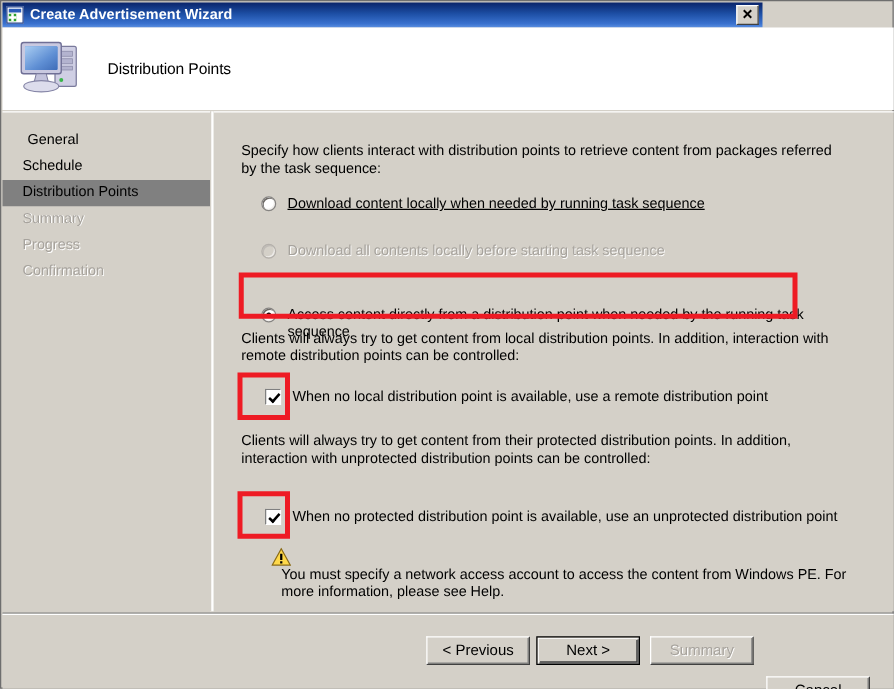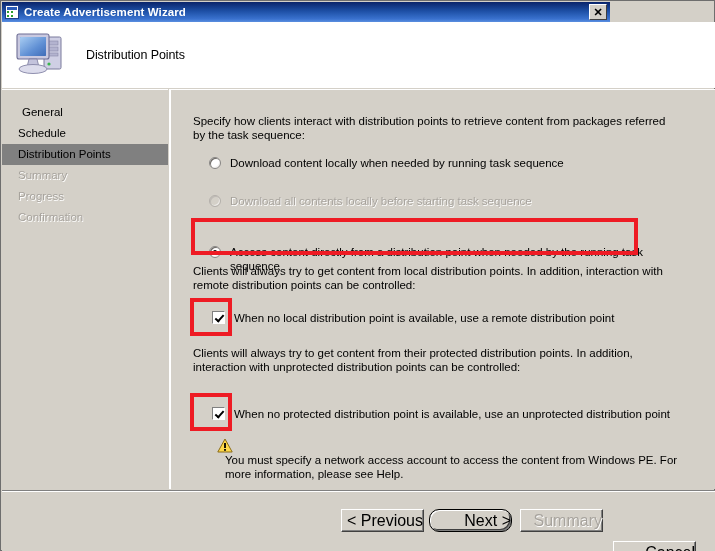--- a/index.html
+++ b/index.html
@@ -284,23 +284,23 @@
     position: absolute;
     top: 508px;
     height: 23px;
     background: #d4d0c8;
     border-top: 1px solid #ffffff;
     border-left: 1px solid #ffffff;
     border-right: 1px solid #404040;
     border-bottom: 1px solid #404040;
     box-shadow: inset -1px -1px 0 #808080;
     box-sizing: border-box;
-    font-size: 16px;
-    color: #000000;
-    text-align: right;
+    font-size: 12px;
+    color: #000000;
+    text-align: center;
     line-height: 21px;
     font-family: "Liberation Sans", sans-serif;
     cursor: default;
   }
   .wbtn.default {
     border: 1px solid #000000;
     box-shadow: inset 1px 1px 0 #ffffff, inset -1px -1px 0 #808080,
                 inset 2px 2px 0 #d4d0c8, inset -2px -2px 0 #404040;
     line-height: 21px;
   }
@@ -366,21 +366,21 @@
     <div class="nav-item disabled">Progress</div>
     <div class="nav-item disabled">Confirmation</div>
   </div>
 
   <div id="divider"></div>
 
   <div id="content">
 
     <div class="body-text" style="left:22px; top:24px; width:487px;">Specify how clients interact with distribution points to retrieve content from packages referred by the task sequence:</div>
 
-    <div class="radio-row" style="left:38px; top:66px; width:480px;">
+    <div class="radio-row" style="left:38px; top:66px; width:480px;text-decoration:underline;">
       <span class="radio"></span>
       <span class="ctl-label">Download content locally when needed by running task sequence</span>
     </div>
 
     <div class="radio-row" style="left:38px; top:104px; width:480px;">
       <span class="radio dim"></span>
       <span class="ctl-label dim">Download all contents locally before starting task sequence</span>
     </div>
 
     <div class="radio-row" style="left:38px; top:155px; width:440px;">
@@ -415,17 +415,17 @@
 
   <div class="redbox" style="left:190px; top:217px; width:447px; height:37px;"></div>
   <div class="redbox" style="left:189px; top:297px; width:42px; height:38px;"></div>
   <div class="redbox" style="left:189px; top:392px; width:42px; height:38px;"></div>
 
   <div id="footer-sep"></div>
   <div id="footer"></div>
 
 
   <div class="wbtn" style="left:340px; width:83px;">&lt; Previous</div>
-  <div class="wbtn default" style="left:428px; width:83px;border-radius:10px;">Next &gt;</div>
+  <div class="wbtn default" style="left:428px; width:83px;">Next &gt;</div>
   <div class="wbtn disabled" style="left:519px; width:83px;">Summary</div>
   <div class="wbtn" style="left:612px; width:83px;margin-top:32px;">Cancel</div>
 
 </div>
 
 </body></html>

